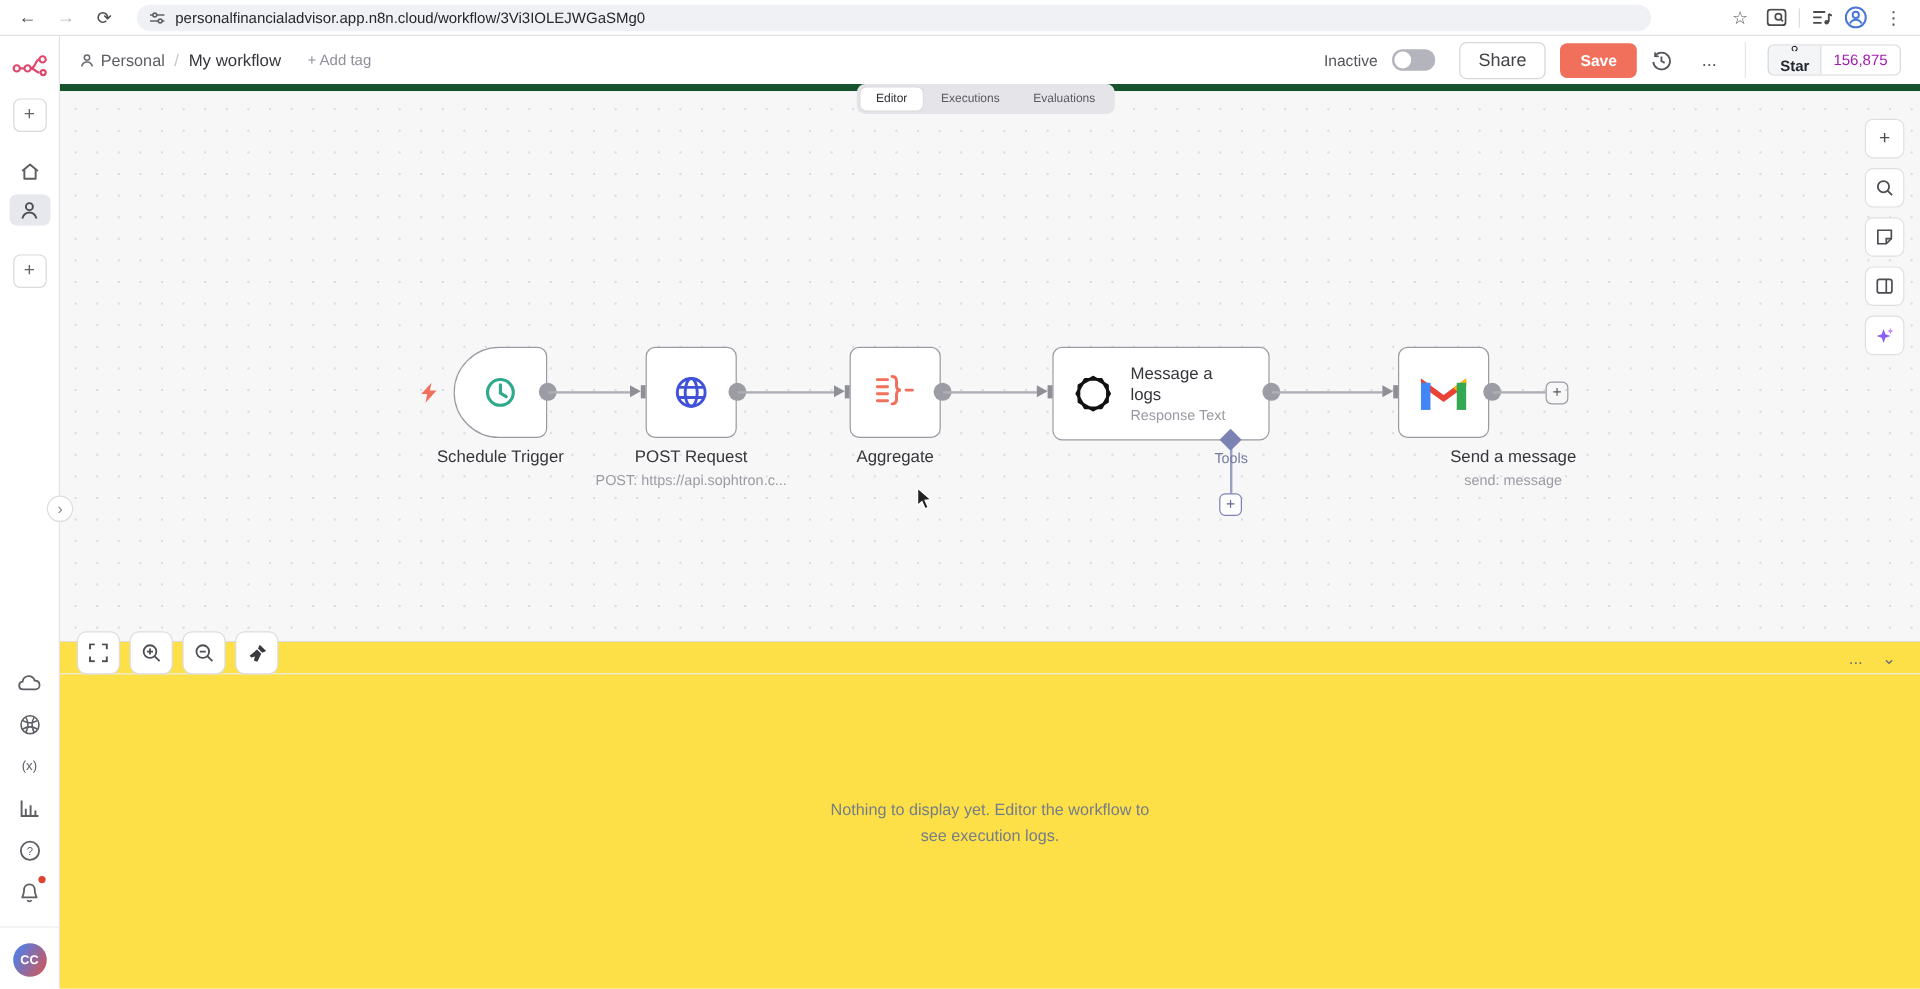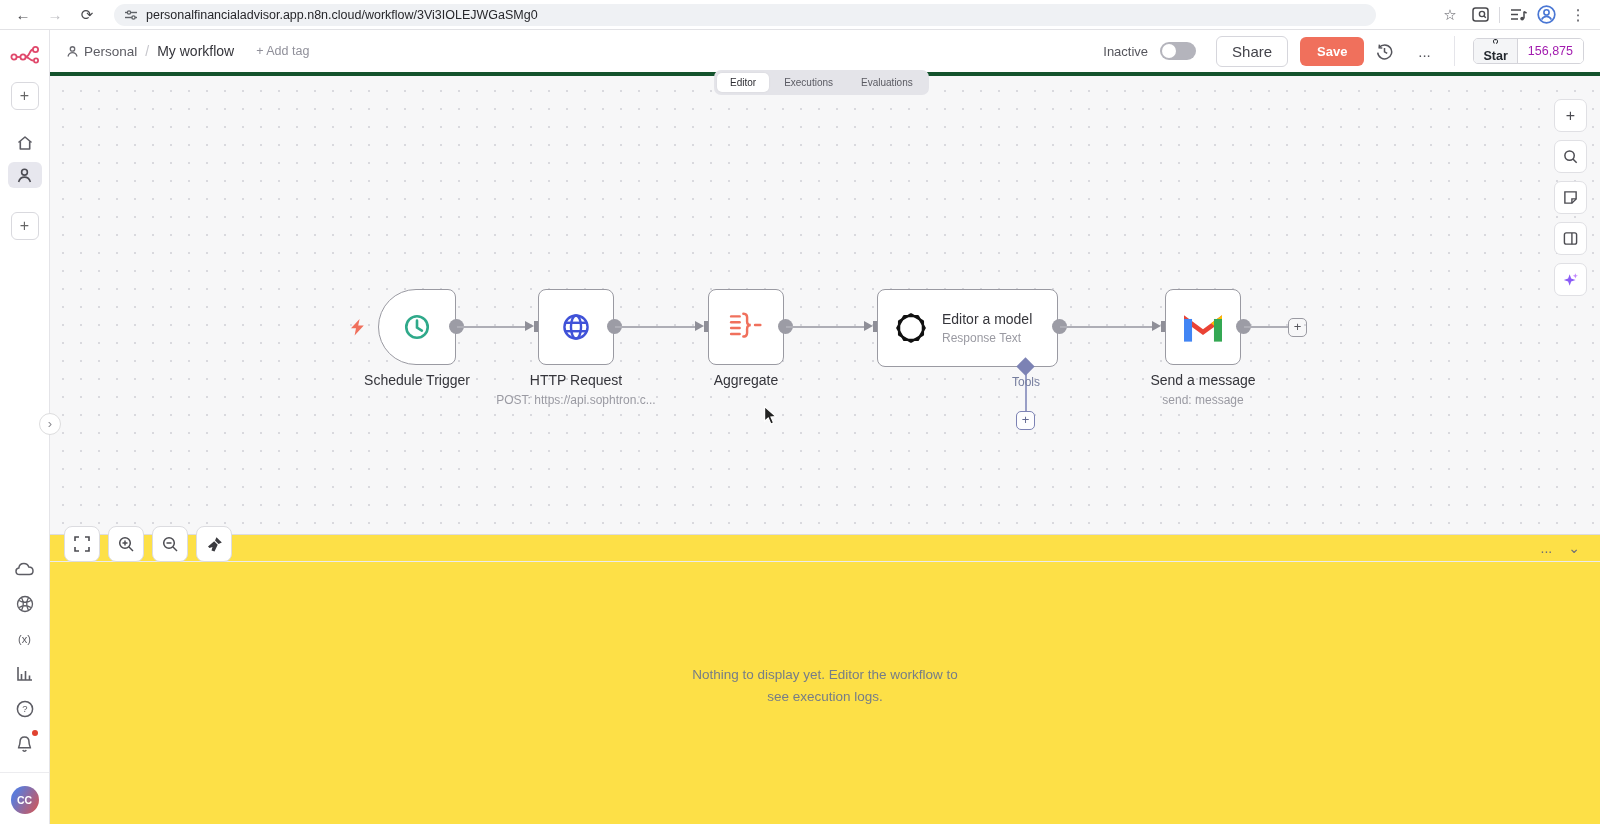--- a/index.html
+++ b/index.html
@@ -21,21 +21,21 @@
   .side-icon { width:34px; height:26px; display:flex; align-items:center; justify-content:center; border-radius:6px; color:#5d5d64; }
   .side-icon.active { background:#e7e7ee; }
   .side-bottom { margin-top:auto; display:flex; flex-direction:column; align-items:center; gap:9px; padding-bottom:10px; width:100%; }
   .side-sep { width:100%; height:1px; background:#ececef; margin:6px 0 4px; }
   .avatar { width:28px; height:28px; border-radius:50%; background:linear-gradient(120deg,#5d7bd8 20%,#c25b68 85%); color:#fff; font-size:10.5px; font-weight:bold; display:flex; align-items:center; justify-content:center; }
   .vars-glyph { font-size:11px; color:#5d5d64; letter-spacing:0; }
 
   .main { flex:1; display:flex; flex-direction:column; position:relative; }
 
   
-  .topbar { height:50px; background:#fff; display:flex; padding:0 16px; border-bottom:4px solid #14532d; }
+  .topbar { height:50px; background:#fff; display:flex; padding:0 16px; border-bottom:6px solid #14532d; }
   .crumb { display:flex; align-items:center; gap:8px; }
   .crumb-proj { font-size:13.5px; color:#5c5c63; display:flex; align-items:center; gap:5px; }
   .crumb-sep { color:#c6c6cc; font-size:14px; }
   .crumb-name { font-size:14px; color:#35353b; font-weight:500; }
   .add-tag { font-size:12.5px; color:#90909a; margin-left:14px; }
   .top-right { margin-left:auto; display:flex; align-items:center; gap:12px; }
   .inactive-lbl { font-size:13px; color:#55555c; }
   .toggle { width:36px; height:18px; background:#b4b4bc; border-radius:10px; position:relative; }
   .toggle .knob { position:absolute; left:2px; top:2px; width:14px; height:14px; border-radius:50%; background:#fff; }
   .btn-share { background:#fff; border:1px solid #d6d6dc; border-radius:6px; padding:6px 15px; font-size:15px; color:#43434a; margin-left:8px; }
@@ -300,21 +300,21 @@
         <svg width="40" height="40" viewBox="0 0 38 38">
             <g fill="none" stroke="#4052d8" stroke-width="2.3">
               <circle cx="19" cy="19" r="11"></circle>
               <ellipse cx="19" cy="19" rx="4.8" ry="11"></ellipse>
               <line x1="8.6" y1="15" x2="29.4" y2="15"></line>
               <line x1="8.6" y1="23" x2="29.4" y2="23"></line>
             </g>
           </svg>
       </div>
       <div class="nlabel" style="left:416px;">
-        <div class="nm">HTTP Request</div>
+        <div class="nm">POST Request</div>
         <div class="sub">POST: https://api.sophtron.c...</div>
       </div>
 
       <div class="node" style="left:658px;">
         <svg width="34" height="32" viewBox="0 0 32 30">
             <g stroke="#f0705c" stroke-width="2.3" fill="none" stroke-linecap="round">
               <line x1="2" y1="5" x2="10" y2="5"></line>
               <line x1="2" y1="10.5" x2="10" y2="10.5"></line>
               <line x1="2" y1="16" x2="10" y2="16"></line>
               <line x1="2" y1="21.5" x2="10" y2="21.5"></line>
@@ -328,34 +328,34 @@
       </div>
 
       <div class="node wide" style="left:827px;">
         <svg width="40" height="40" viewBox="0 0 38 38">
             <g fill="none" stroke="#111" stroke-width="2.2" stroke-linejoin="round">
               <path d="M19 6 L30.3 12.5 V25.5 L19 32 L7.7 25.5 V12.5 Z"></path>
               <path d="M32 19 L25.5 7.7 L12.5 7.7 L6 19 L12.5 30.3 L25.5 30.3 Z"></path>
             </g>
           </svg>
         <div>
-          <div class="node-title">Editor a model</div>
+          <div class="node-title">Message a logs</div>
           <div class="node-sub-in">Response Text</div>
         </div>
       </div>
 
       <div class="node" style="left:1115px;">
         <svg width="38" height="30" viewBox="0 0 52 40">
           <polygon points="0,4 26,23 52,4 52,12 26,31 0,12" fill="#EA4335"></polygon>
           <polygon points="37,15 52,4 52,12 42,19" fill="#FBBC04"></polygon>
           <rect x="0" y="9" width="11" height="31" fill="#4285F4"></rect>
           <rect x="41" y="9" width="11" height="31" fill="#34A853"></rect>
         </svg>
       </div>
-      <div class="nlabel" style="left:1043px;">
+      <div class="nlabel" style="left:1101px;">
         <div class="nm">Send a message</div>
         <div class="sub">send: message</div>
       </div>
 
       <div class="cdot" style="left:399px;"></div>
       <div class="cline" style="left:407px; width:68px;"></div>
       <div class="carrow" style="left:475px;"></div>
       <div class="cstub" style="left:484px;"></div>
 
       <div class="cdot" style="left:557px;"></div>

